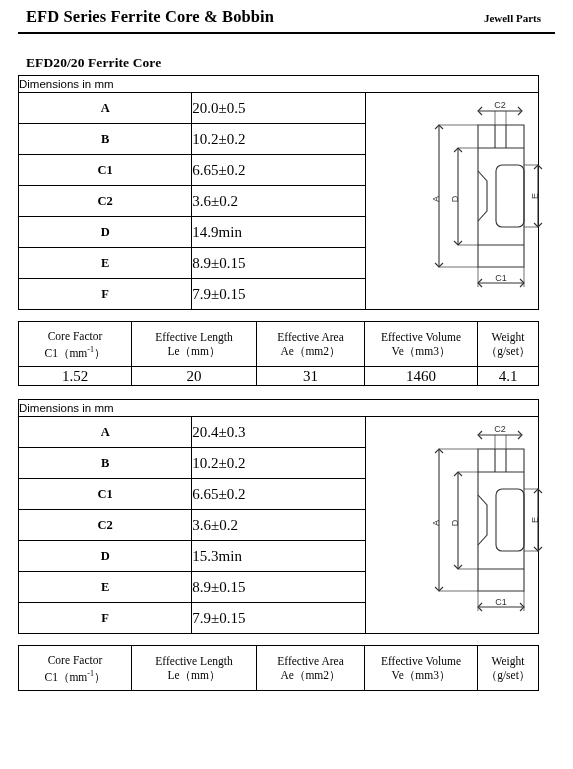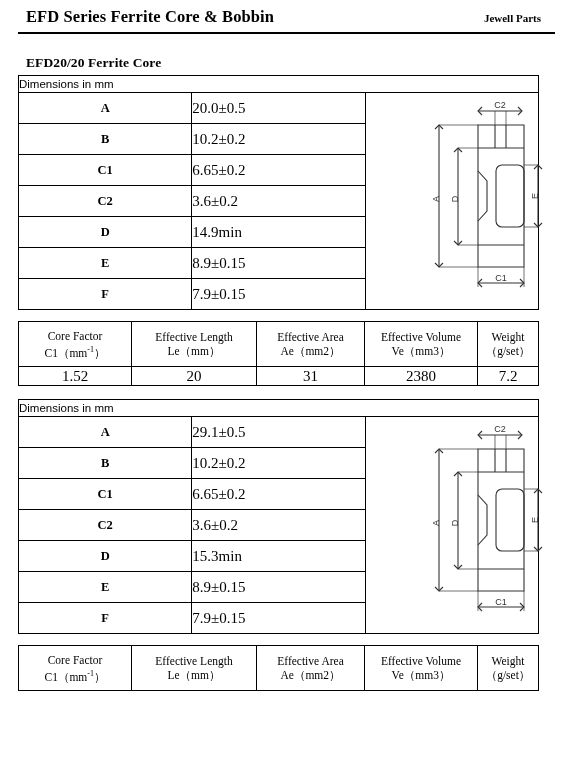--- a/index.html
+++ b/index.html
@@ -292,40 +292,40 @@
         </th>
         <th>
           <span class="cf-l1">Weight</span>
           <span class="cf-l2">（g/set）</span>
         </th>
       </tr>
       <tr>
         <td class="cf-value">1.52</td>
         <td class="cf-value">20</td>
         <td class="cf-value">31</td>
-        <td class="cf-value">2380</td>
-        <td class="cf-value">7.2</td>
+        <td class="cf-value">1460</td>
+        <td class="cf-value">4.1</td>
       </tr>
     </tbody>
       </table>
   </div>
 
   <div class="spacer-12"></div>
 
   <div class="block">
 
 
     <table class="dims">
       <tbody>
           <tr>
         <td class="dims-caption" colspan="3">Dimensions in mm</td>
       </tr>
       <tr>
         <td class="sym">A</td>
-        <td class="val">29.1±0.5</td>
+        <td class="val">20.4±0.3</td>
         <td class="drawing-cell" rowspan="7">
           <div class="drawing-wrap">
             <svg width="382" height="209" viewBox="0 0 382 209">
               <g fill="none" stroke="#333" stroke-width="1.1">
 
                 <path d="M 112 32 L 158 32 L 158 174 L 112 174 Z"></path>
                 <path d="M 112 55 L 158 55"></path>
                 <path d="M 112 152 L 158 152"></path>
                 <path d="M 112 78 L 121 88 L 121 118 L 112 128"></path>
                 <path d="M 129 32 L 129 55"></path>

